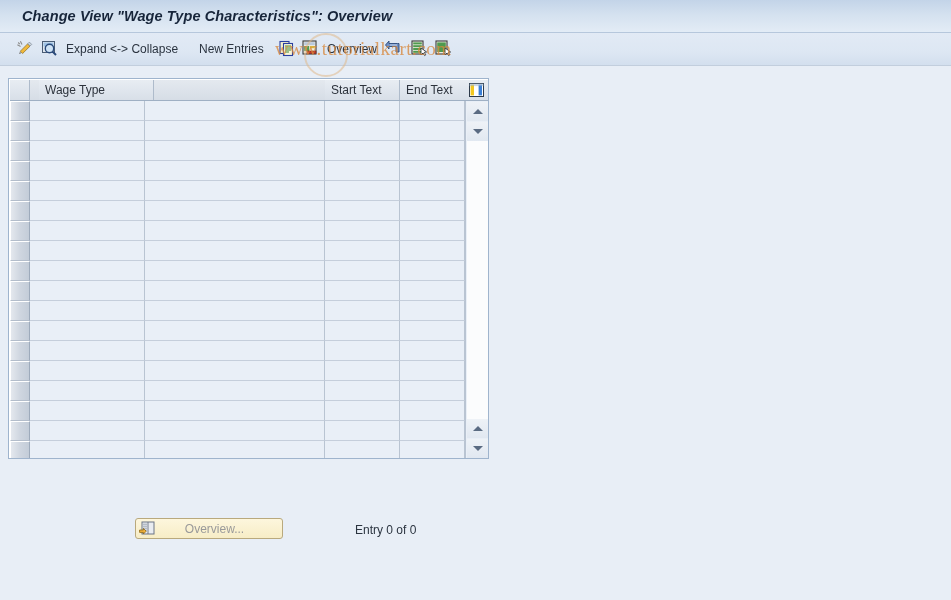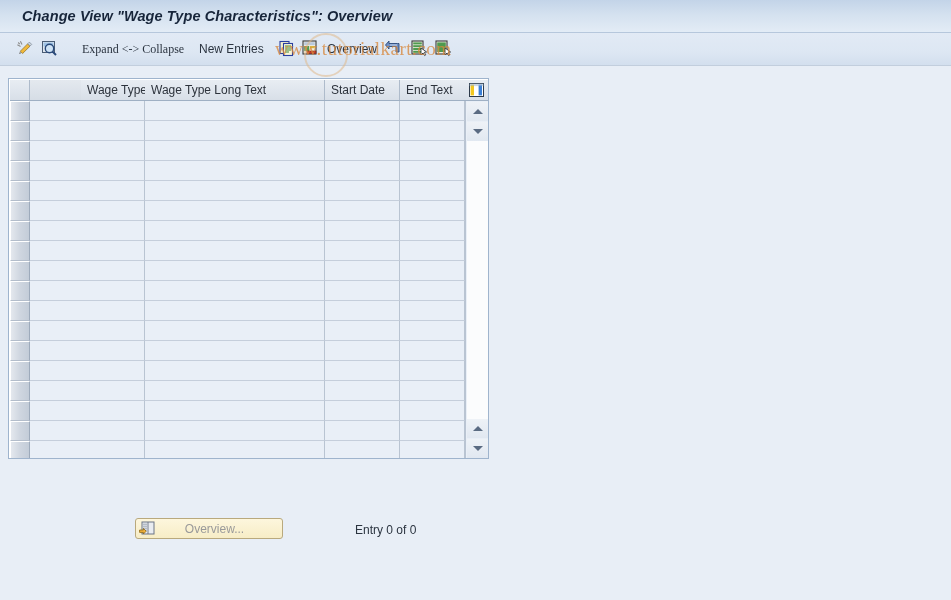--- a/index.html
+++ b/index.html
@@ -270,21 +270,21 @@
     <span class="ico">
       <svg width="18" height="18" viewBox="0 0 18 18">
         <rect x="2.5" y="2.5" width="12" height="11" fill="#dfe6ee" stroke="#4a5d75" stroke-width="1"></rect>
         <rect x="3.5" y="3.5" width="10" height="4" fill="#9fc3e6"></rect>
         <circle cx="9.5" cy="9.5" r="4.2" fill="#cfe3f5" stroke="#2a4a7a" stroke-width="1.4"></circle>
         <line x1="12.6" y1="12.6" x2="16" y2="16" stroke="#2a4a7a" stroke-width="2"></line>
       </svg>
     </span>
   </div>
 
-  <div class="tb-item" style="left:82px;font-family:Liberation Serif, serif;">
+  <div class="tb-item" style="left:66px;">
     <span class="tb-label">Expand &lt;-&gt; Collapse</span>
   </div>
 
   <div class="tb-item" style="left:199px;align-items:center;">
     <span class="tb-label">New Entries</span>
   </div>
 
   <div class="tb-item" style="left:278px;">
     <span class="ico">
       <svg width="18" height="18" viewBox="0 0 18 18">
@@ -346,23 +346,22 @@
 
 <div id="watermark-ring"></div>
 <div id="watermark">www.tutorialkart.com</div>
 
 <div id="grid-frame">
   <div id="grid-inner">
 
     <div class="hdr-row">
       <div class="hdr-corner"></div>
 
-      <div class="hdr-cell" style="left:29px;width:115px;margin-left:42px;">Wage Type</div>
-      <div class="hdr-cell" style="left:135px;width:180px;">Wage Type Long Text</div>
-      <div class="hdr-cell" style="left:315px;width:75px;">Start Date</div>
+      <div class="hdr-cell" style="left:29px;width:115px;">Wage Type</div>
+      <div class="hdr-cell" style="left:315px;width:75px;">Start Text</div>
       <div class="hdr-cell" style="left:390px;width:65px;">End Text</div>
 
       <div class="hdr-cfg">
         <svg width="15" height="14" viewBox="0 0 15 14">
           <rect x="0.5" y="0.5" width="14" height="13" fill="#ffffff" stroke="#2d3a4a" stroke-width="1"></rect>
           <rect x="1.6" y="1.6" width="3.4" height="10.8" fill="#f2c71e"></rect>
           <rect x="5.6" y="1.6" width="3.4" height="10.8" fill="#ffffff"></rect>
           <rect x="9.6" y="1.6" width="3.4" height="10.8" fill="#3a7fd5"></rect>
           <rect x="0.5" y="0.5" width="14" height="2.6" fill="#9fb6cf" opacity="0.55"></rect>
         </svg>

